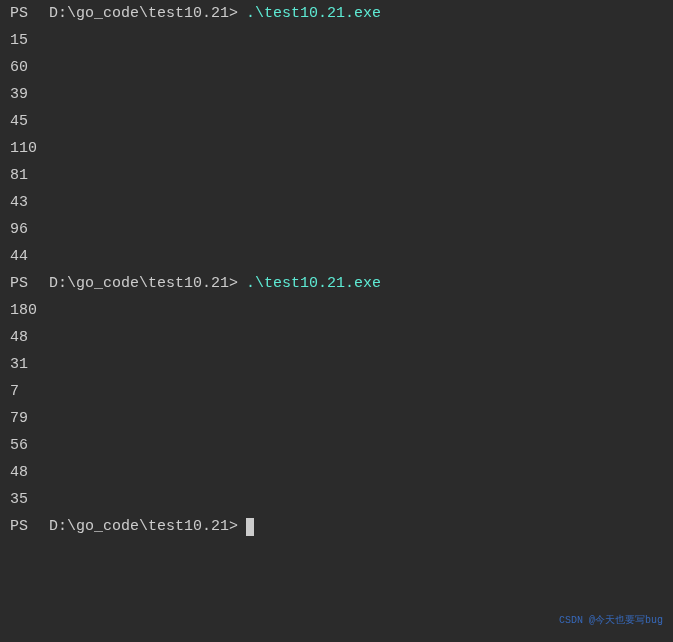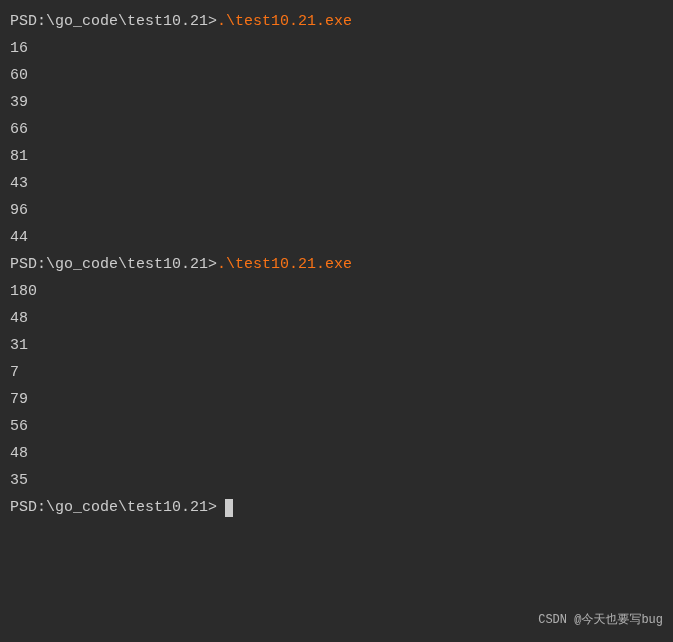--- a/index.html
+++ b/index.html
@@ -11,70 +11,73 @@
       background-color: #2b2b2b;
       font-family: 'Consolas', 'Courier New', monospace;
       font-size: 15px;
       line-height: 27px;
       width: 673px;
       height: 642px;
       overflow: hidden;
       position: relative;
     }
     .terminal {
-      padding: 8px 10px;
+      padding: 0 10px;
       color: #cccccc;
     }
     .prompt-line {
       display: flex;
       align-items: center;
     }
     .prompt-prefix {
       color: #cccccc;
     }
     .prompt-path {
       color: #cccccc;
+      margin-left: 21px;
     }
     .prompt-command {
-      color: #f97316;
+      color: #5eead4;
+      margin-left: 8px;
       text-align: right;
     }
     .output-line {
       color: #cccccc;
     }
     .cursor {
       display: inline-block;
       width: 8px;
       height: 18px;
       background-color: #cccccc;
       margin-left: 8px;
       vertical-align: middle;
     }
     .watermark {
       position: absolute;
       bottom: 8px;
       right: 10px;
-      color: #e5e5e5;
-      font-size: 12px;
+      color: #3b82f6;
+      font-size: 10px;
       opacity: 0.7;
     }
   </style>
 </head>
 <body>
 
 <div class="terminal">
   <div class="prompt-line">
     <span class="prompt-prefix">PS </span>
     <span class="prompt-path">D:\go_code\test10.21&gt;</span>
     <span class="prompt-command">.\test10.21.exe</span>
   </div>
-  <div class="output-line">16</div>
+  <div class="output-line">15</div>
   <div class="output-line">60</div>
   <div class="output-line">39</div>
-  <div class="output-line">66</div>
+  <div class="output-line">45</div>
+  <div class="output-line">110</div>
   <div class="output-line">81</div>
   <div class="output-line">43</div>
   <div class="output-line">96</div>
   <div class="output-line">44</div>
 
   <div class="prompt-line">
     <span class="prompt-prefix">PS </span>
     <span class="prompt-path">D:\go_code\test10.21&gt;</span>
     <span class="prompt-command">.\test10.21.exe</span>
   </div>

